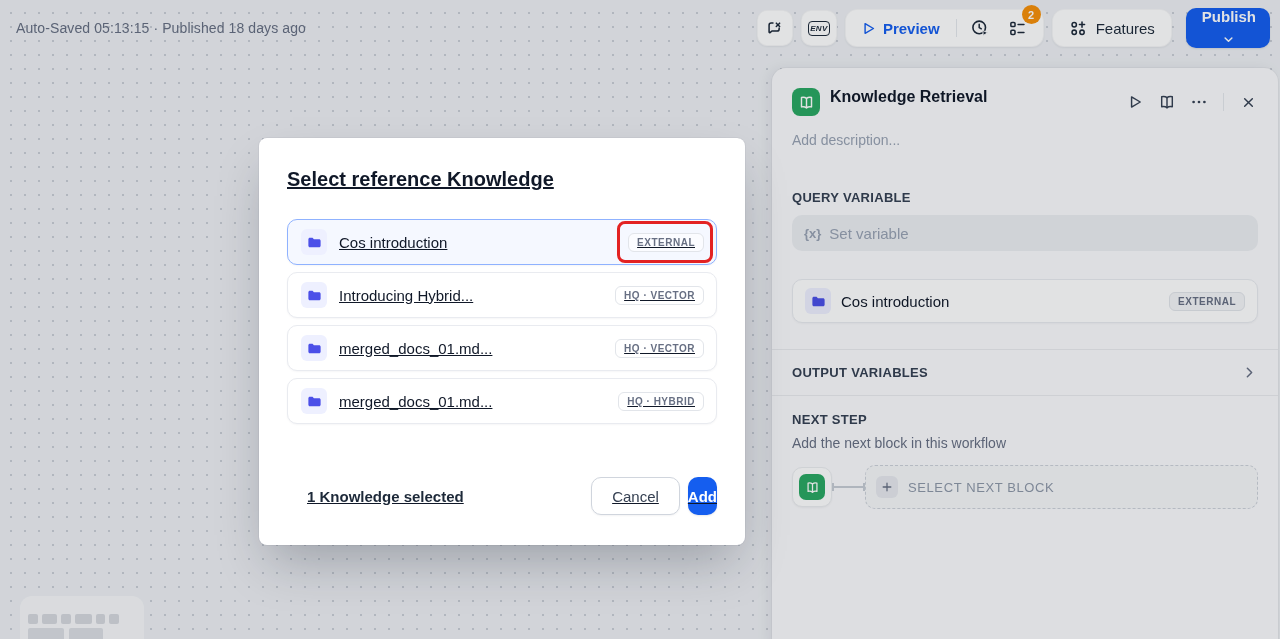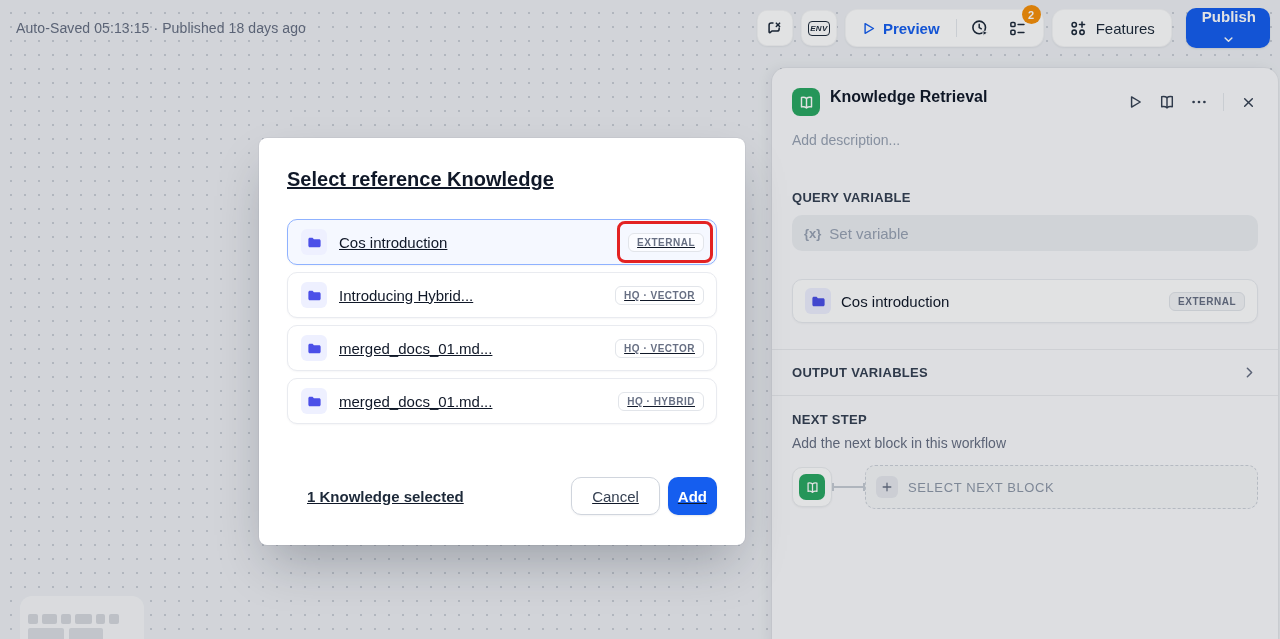--- a/index.html
+++ b/index.html
@@ -182,21 +182,21 @@
   }
   .m-footer { margin-top:auto; display:flex; align-items:center;margin-left:20px; }
   .sel-summary { font-size:15px; font-weight:600; color:#1d2939; }
   .m-btns { margin-left:auto; display:flex; gap:8px; }
   .btn-cancel {
     height:38px; padding:0 20px; background:#fff; border:1px solid #d0d5dd;
     border-radius:10px; font-size:15px; font-weight:500; color:#354052;
     display:flex; align-items:center; box-shadow:0 1px 2px rgba(16,24,40,.05);
   }
   .btn-add {
-    height:38px; padding:0 10px; background:var(--accent); border-radius:10px;
+    height:38px; padding:0 0; background:var(--accent); border-radius:10px;
     font-size:15px; font-weight:600; color:#fff; display:flex; align-items:center;
     box-shadow:0 1px 2px rgba(16,24,40,.1);
   }
   svg { display:block; }
 </style>
 </head>
 <body>
 
 <div class="canvas"></div>
 

